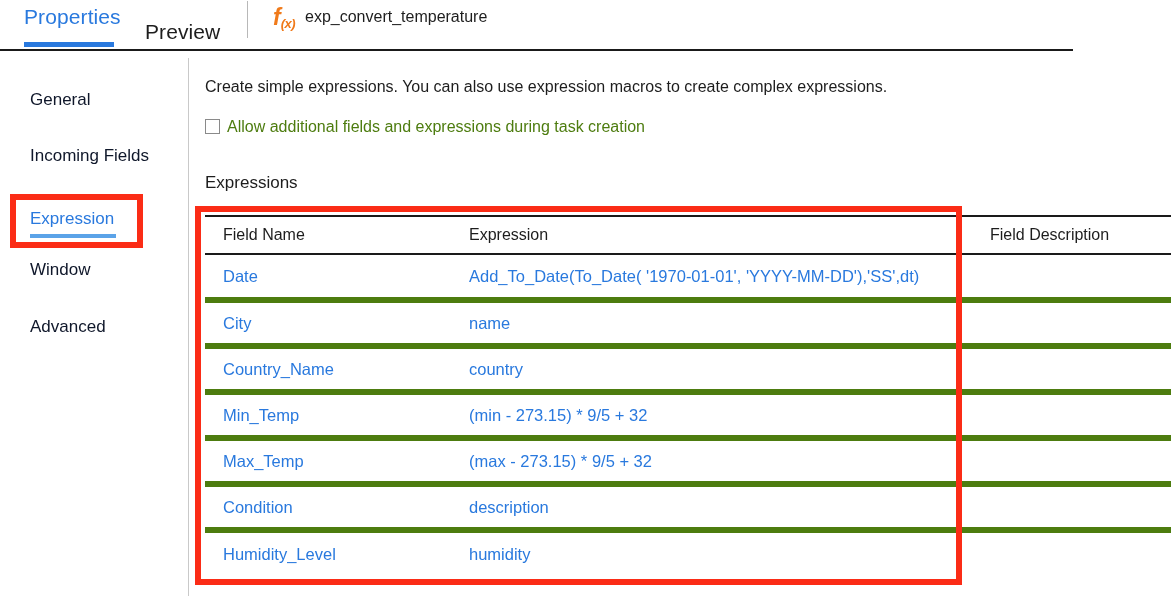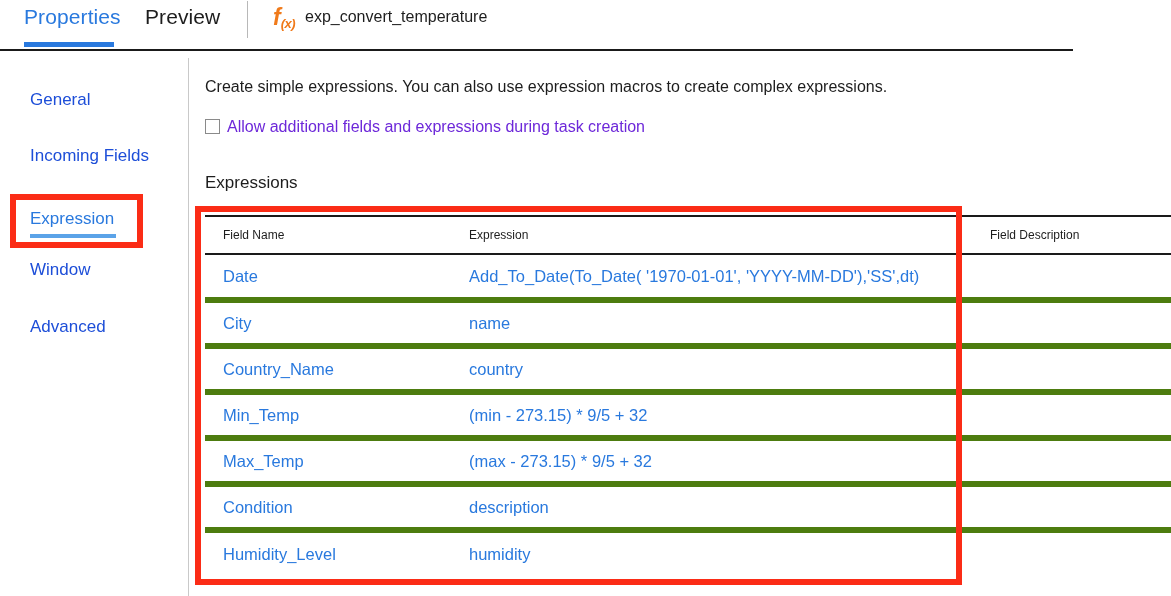--- a/index.html
+++ b/index.html
@@ -27,21 +27,21 @@
   .tab {
     position: absolute;
     top: 0;
     height: 38px;
     line-height: 34px;
     font-size: 21px;
     letter-spacing: .1px;
     white-space: nowrap;
   }
   #tab-properties { left: 24px; color: #2979de; }
-  #tab-preview    { left: 145px; color: #1d1d1d; }
+  #tab-preview    { left: 145px; color: #1d1d1d; margin-top: 15px; }
   #tab-underline {
     position: absolute;
     left: 24px; top: 42px;
     width: 90px; height: 5px;
     background: #2979de;
   }
   #tabbar-divider {
     position: absolute;
     left: 247px; top: 1px;
     width: 1px; height: 37px;
@@ -79,21 +79,21 @@
   
   #sidebar {
     position: absolute;
     left: 0; top: 51px;
     width: 188px; height: 545px;
   }
   .nav-item {
     position: absolute;
     left: 30px;
     font-size: 17px;
-    color: #1d4ed8;
+    color: #0f172a;
     white-space: nowrap;
     line-height: 22px;
   }
   #nav-general         { top: 38px; }
   #nav-incoming-fields { top: 94px; }
   #nav-expression      { top: 157px; color: #2979de; }
   #nav-window          { top: 208px; }
   #nav-advanced        { top: 265px; }
   #nav-expression-underline {
     position: absolute;
@@ -140,21 +140,21 @@
     position: absolute;
     left: 0; top: 2px;
     width: 15px; height: 15px;
     border: 1px solid #8a8a8a;
     background: #ffffff;
   }
   #allow-label {
     position: absolute;
     left: 22px; top: 0;
     font-size: 16px;
-    color: #6d28d9;
+    color: #4d7c0f;
     white-space: nowrap;
     line-height: 20px;
   }
   #expressions-heading {
     position: absolute;
     left: 17px; top: 122px;
     font-size: 17px;
     color: #1d1d1d;
     white-space: nowrap;
   }
@@ -168,21 +168,21 @@
     table-layout: fixed;
   }
   #expr-table col.c-field { width: 246px; }
   #expr-table col.c-expr  { width: 521px; }
   #expr-table col.c-desc  { width: 199px; }
 
   #expr-table thead th {
     height: 38px;
     padding: 0 0 0 18px;
     text-align: left;
-    font-size: 12px;
+    font-size: 16px;
     font-weight: 400;
     color: #1d1d1d;
     border-top: 2px solid #1a1a1a;
     border-bottom: 2px solid #1a1a1a;
     vertical-align: middle;
     white-space: nowrap;
   }
   #expr-table tbody td {
     height: 46px;
     padding: 0 0 0 18px;

